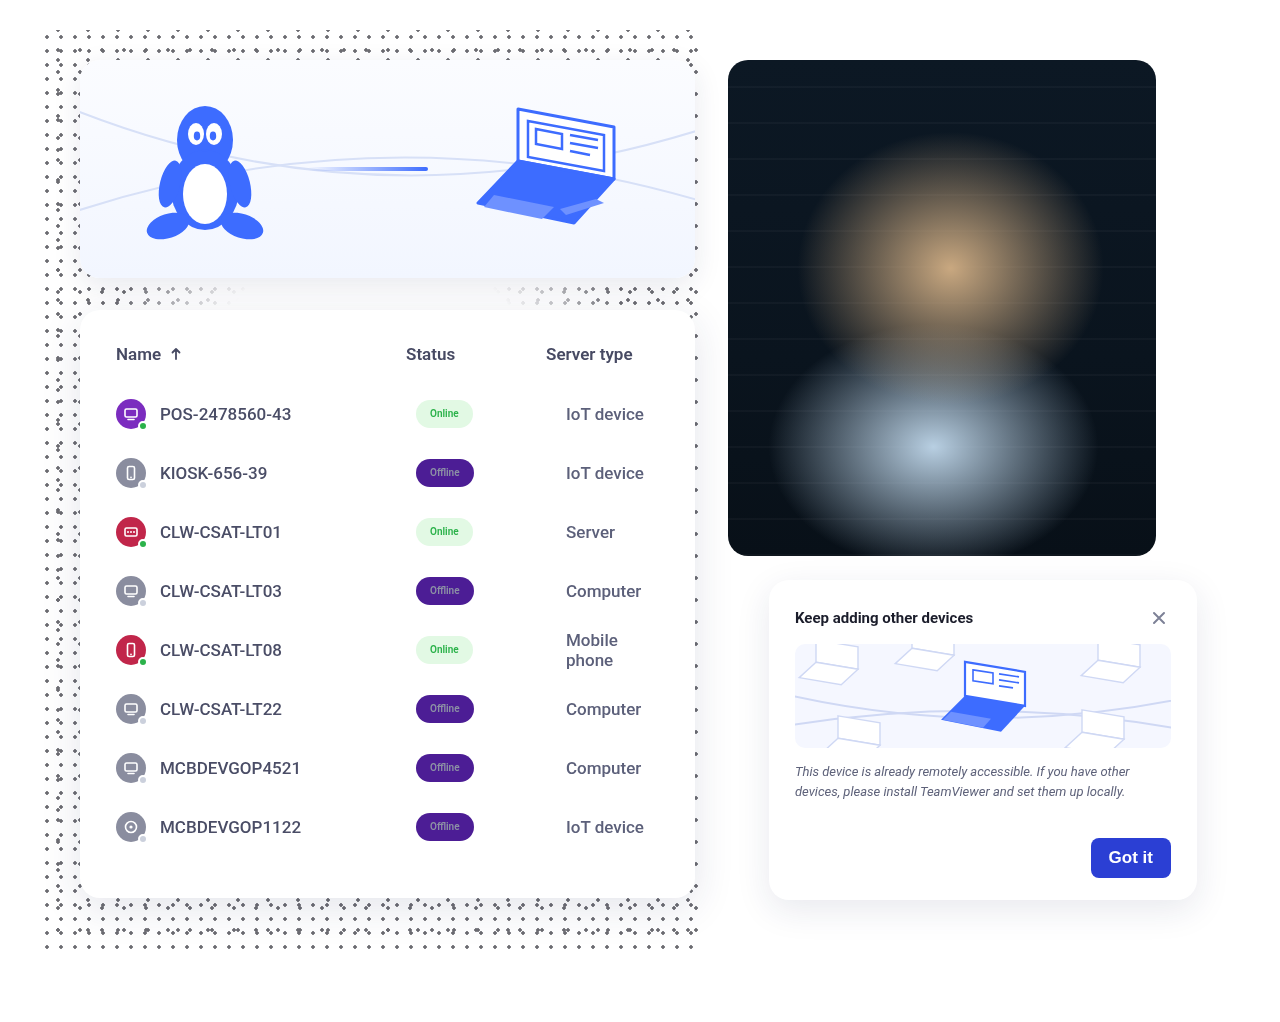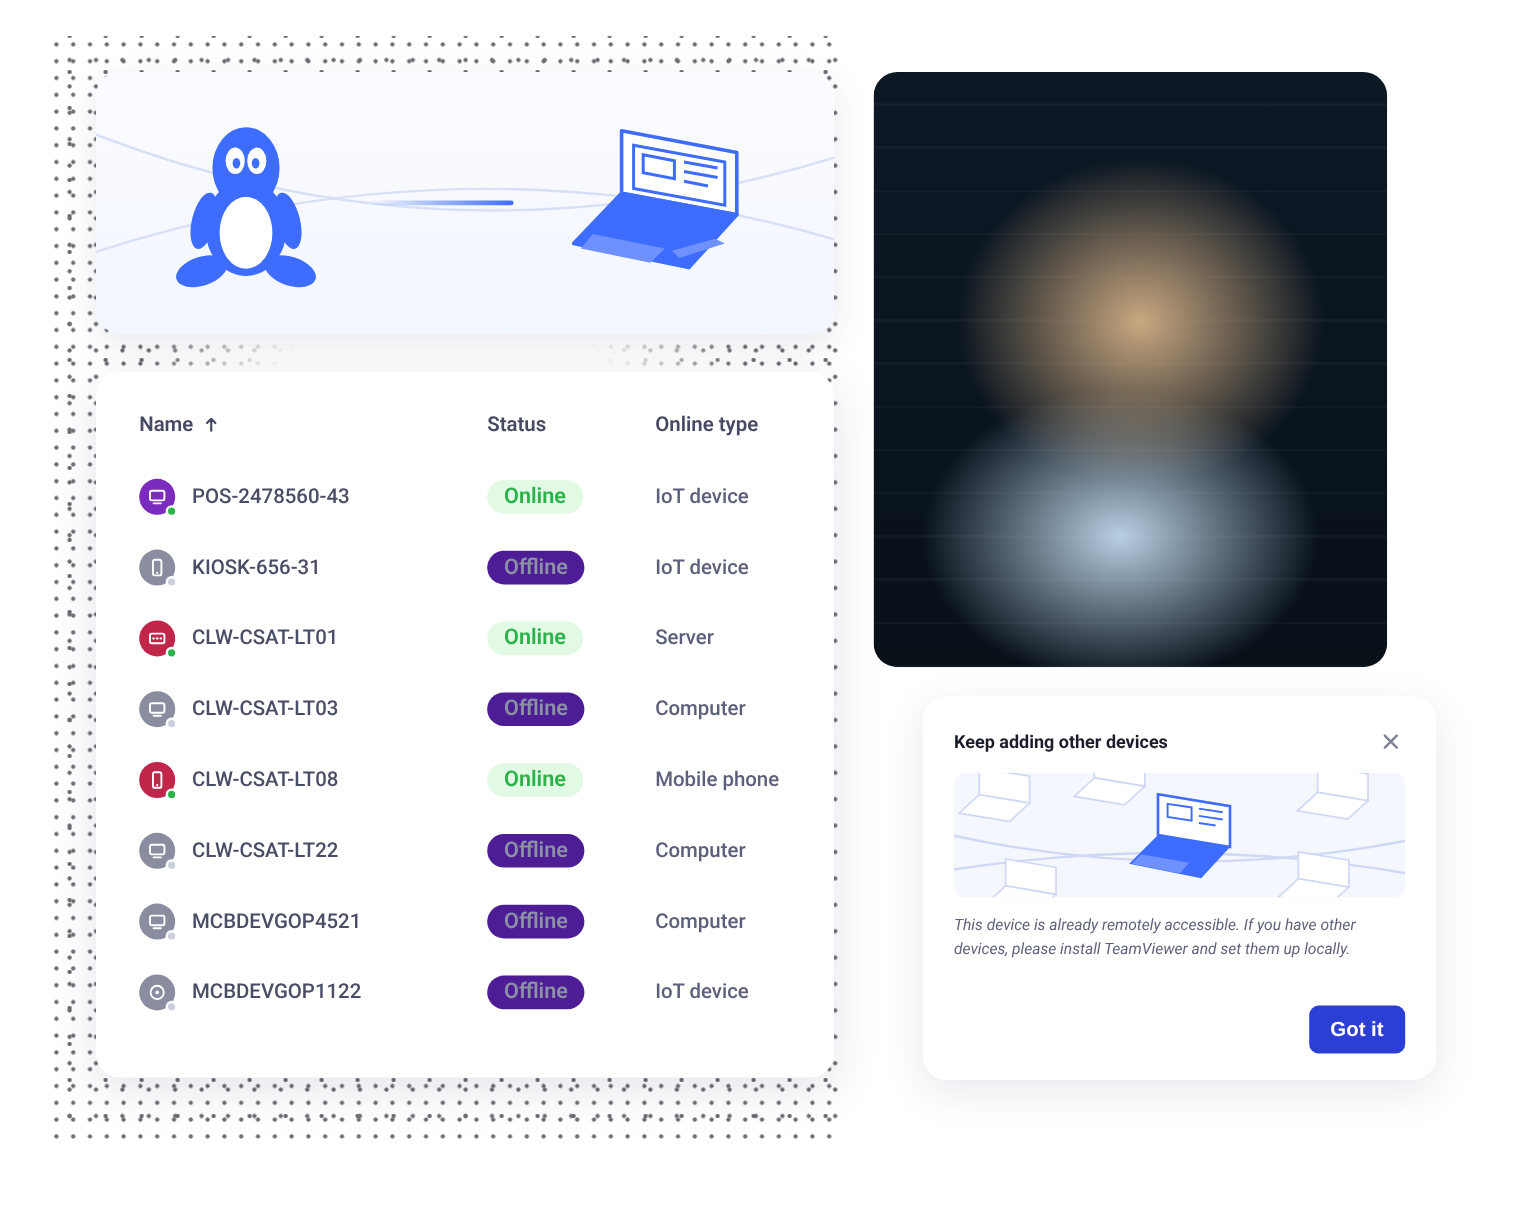--- a/index.html
+++ b/index.html
@@ -82,28 +82,29 @@
     font-weight: 600;
     padding-bottom: 20px;
   }
   .dev-head .name-col { display:flex; align-items:center; gap:8px; }
   .sort-arrow { width:14px; height:14px; }
   .dev-row {
     height: 59px;
     font-size: 17px;
     color: #4a4d66;
     font-weight: 500;
+    gap: 10px;
   }
   .name-cell { display:flex; align-items:center; gap:14px; }
   .badge {
     display:inline-flex; align-items:center;
     height: 28px;
     padding: 0 14px;
     border-radius: 14px;
-    font-size: 18px; font-weight:600;
+    font-size: 10px; font-weight:600;
   }
   .badge.online  { background:#e2f9e4; color:#2bb24a; }
   .badge.offline { background:#4c1d95; color:#8c90a5; }
   .type-cell { color:#5c607a; font-weight:500; }
 
   .dev-icon {
     width:30px; height:30px; border-radius:50%;
     display:flex; align-items:center; justify-content:center;
     position:relative; flex:0 0 30px;
   }
@@ -243,21 +244,21 @@
 
   <div class="devices">
     <div class="dev-head">
       <div class="name-col">
         <span>Name</span>
         <svg class="sort-arrow" viewBox="0 0 14 14">
           <path d="M7 2 L7 12 M7 2 L3.5 5.5 M7 2 L10.5 5.5" stroke="#474a63" stroke-width="1.8" fill="none" stroke-linecap="round"></path>
         </svg>
       </div>
       <div>Status</div>
-      <div>Online type</div>
+      <div>Server type</div>
     </div>
     <div id="dev-rows">
         <div class="dev-row">
           <div class="name-cell">
             <div class="dev-icon ic-purple">
               <svg viewBox="0 0 16 16">
                 <rect x="2" y="3" width="12" height="8" rx="1.5" fill="none" stroke="#fff" stroke-width="1.6"></rect>
                 <line x1="5" y1="13.5" x2="11" y2="13.5" stroke="#fff" stroke-width="1.6" stroke-linecap="round"></line>
               </svg>
               <span class="dot on"></span>
@@ -269,21 +270,21 @@
         </div>
         <div class="dev-row">
           <div class="name-cell">
             <div class="dev-icon ic-grey">
               <svg viewBox="0 0 16 16">
                 <rect x="4.5" y="1.5" width="7" height="13" rx="1.6" fill="none" stroke="#fff" stroke-width="1.6"></rect>
                 <circle cx="8" cy="12.3" r="0.9" fill="#fff"></circle>
               </svg>
               <span class="dot off"></span>
             </div>
-            <span>KIOSK-656-31</span>
+            <span>KIOSK-656-39</span>
           </div>
           <div><span class="badge offline">Offline</span></div>
           <div class="type-cell">IoT device</div>
         </div>
         <div class="dev-row">
           <div class="name-cell">
             <div class="dev-icon ic-red">
               <svg viewBox="0 0 16 16">
                 <rect x="2" y="4" width="12" height="8" rx="1.5" fill="none" stroke="#fff" stroke-width="1.6"></rect>
                 <circle cx="5" cy="8" r="1" fill="#fff"></circle>

